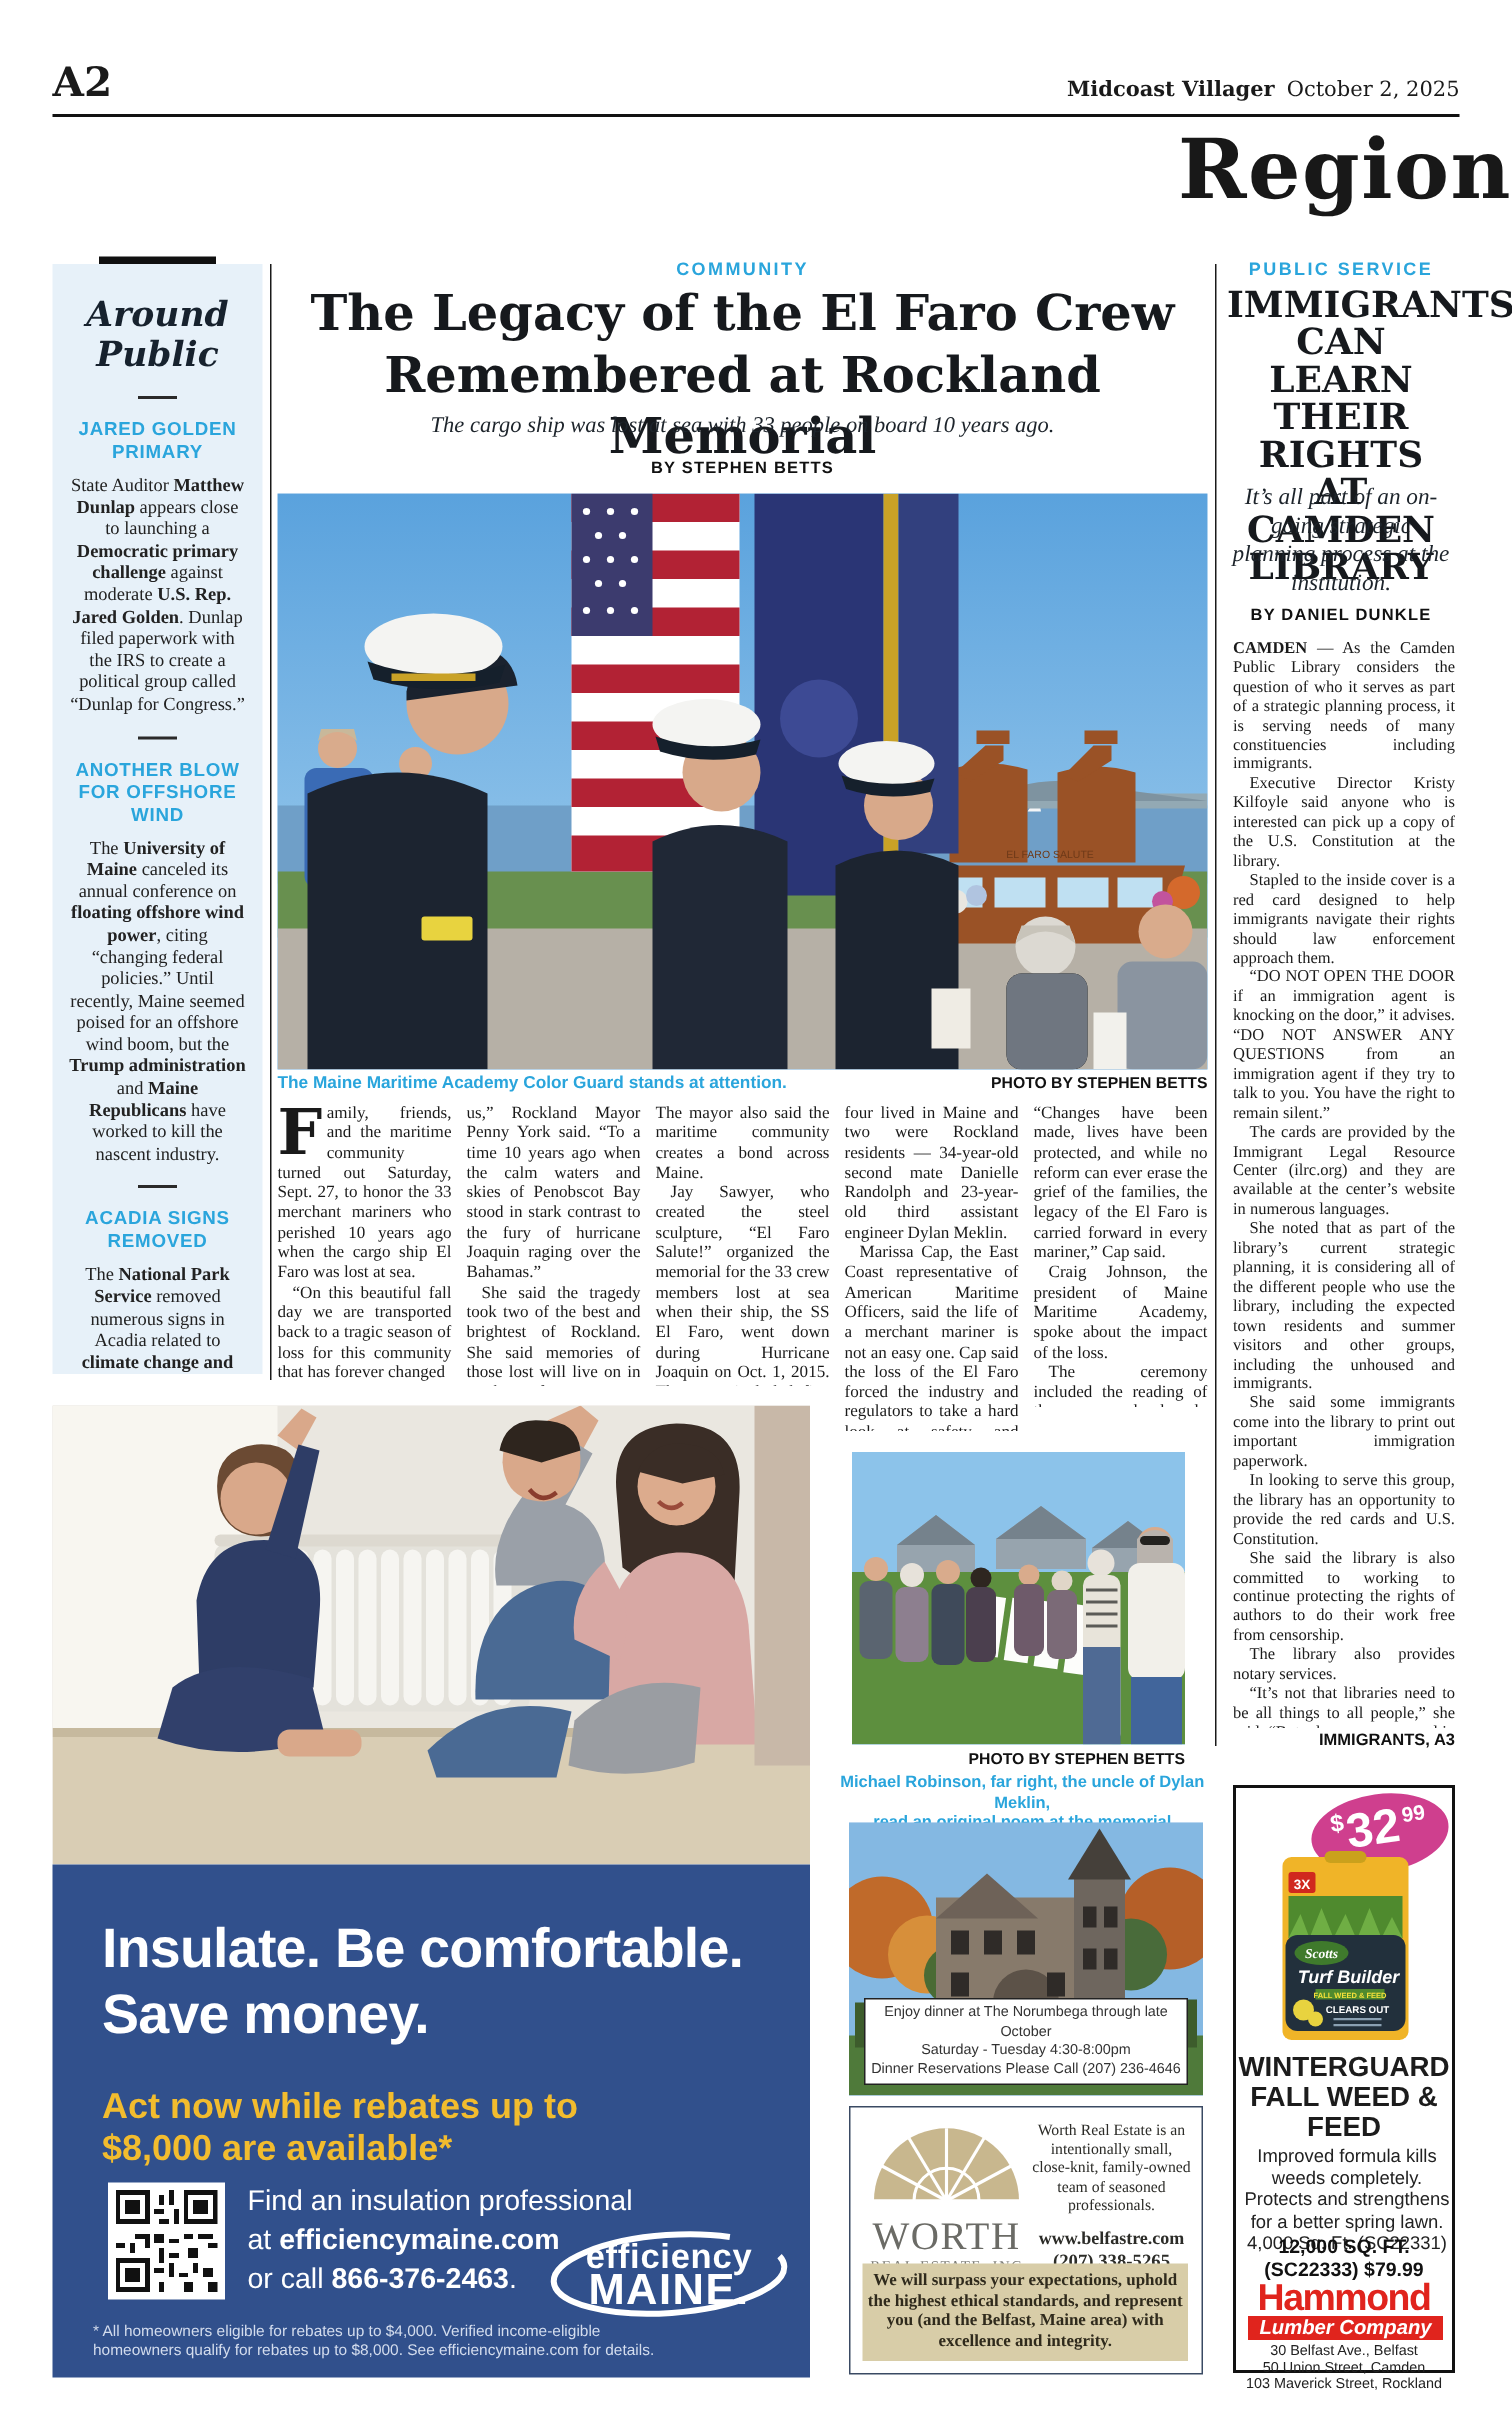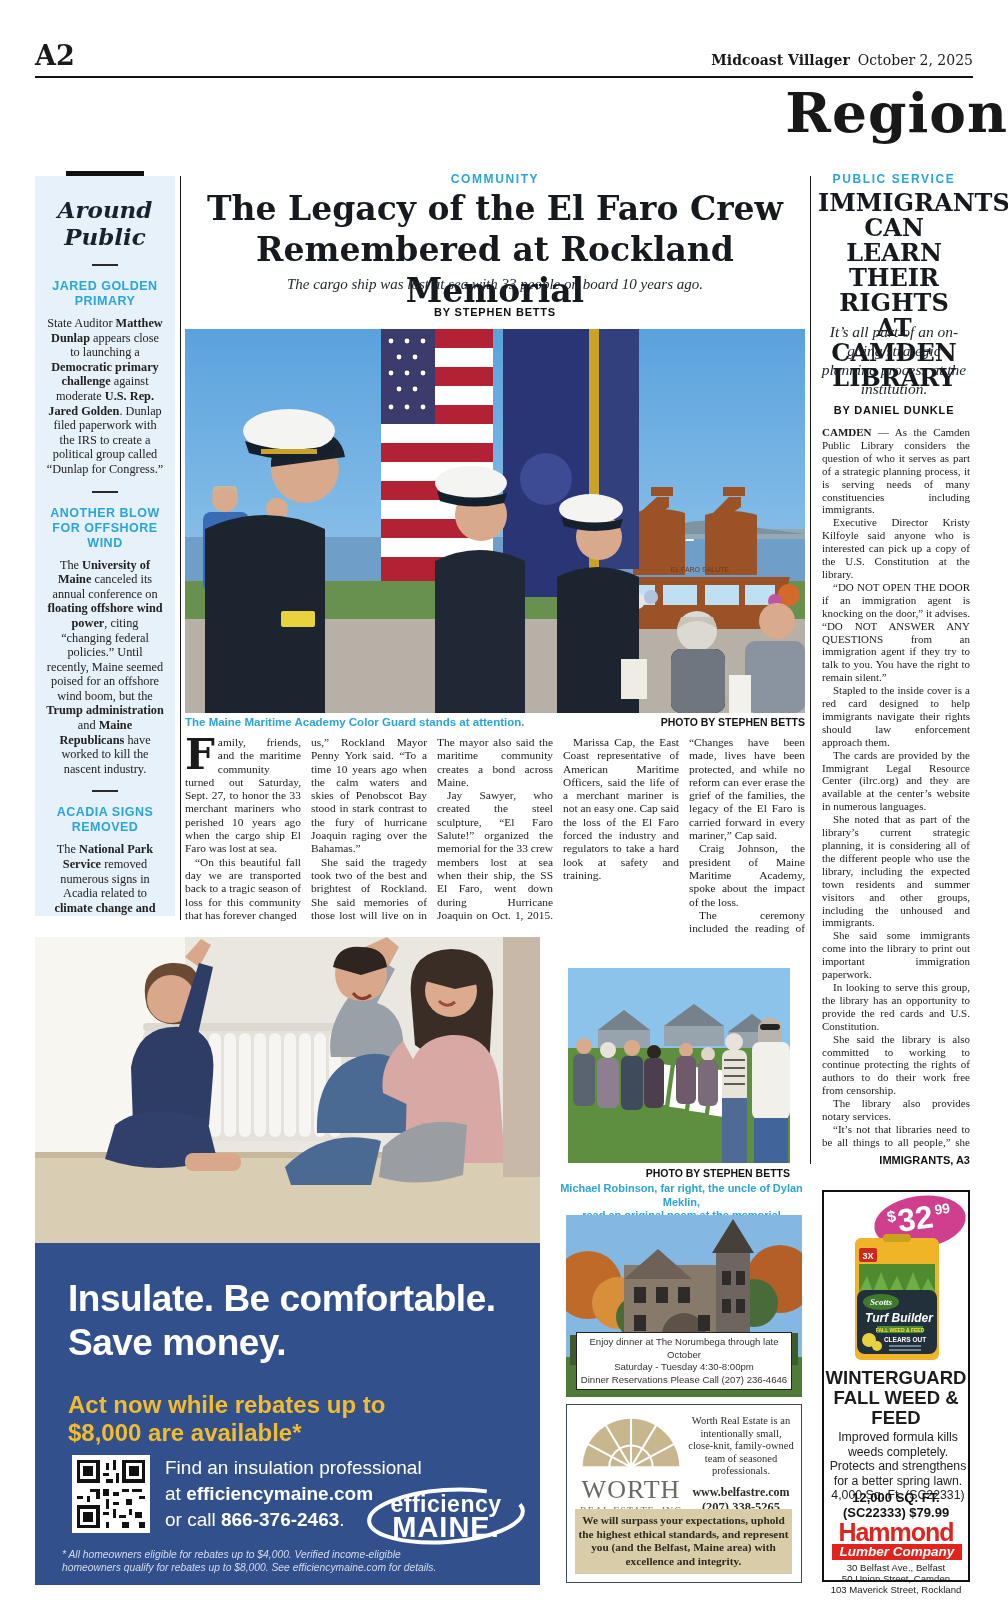--- a/index.html
+++ b/index.html
@@ -69,21 +69,21 @@
   .rc-jump { position:absolute; left:822px; top:1154px; width:148px; }
 
   
   .fam-photo { position:absolute; left:35px; top:937px; width:505px; height:306px; overflow:hidden; background:#e9e6df; }
   .eff-ad { position:absolute; left:35px; top:1243px; width:505px; height:342px; background:#31508c; color:#fff;
     font-family:"Liberation Sans",sans-serif; }
   .eff-h { position:absolute; left:33px; top:34px; font-weight:bold; font-size:37px; line-height:44px; letter-spacing:-.5px; }
   .eff-sub { position:absolute; left:33px; top:148px; font-weight:bold; font-size:24px; line-height:28px; color:#f2bc2e; }
   .eff-qr { position:absolute; left:37px; top:212px; width:78px; height:78px; background:#fff; padding:5px; }
   .eff-find { position:absolute; left:130px; top:212px; font-size:19px; line-height:26px; }
-  .eff-fine { position:absolute; left:27px; top:305px; font-size:10.3px; line-height:13px; color:#d3dced;font-style:italic; }
+  .eff-fine { position:absolute; left:27px; top:305px; font-size:10.3px; line-height:13px; color:#d3dced; }
   .eff-logo { position:absolute; right:14px; top:244px; width:160px; height:58px; }
   .eff-logo .t { position:absolute; width:100%; text-align:center; font-weight:bold; }
   .eff-logo .t1 { top:4px; font-size:23px; letter-spacing:.5px; }
   .eff-logo .t2 { top:24px; font-size:29px; letter-spacing:1px; }
 
   
   .noru { position:absolute; left:566px; top:1215px; width:236px; height:182px; overflow:hidden; background:#84b8e2; }
   .noru-box { position:absolute; left:10px; bottom:7px; width:216px; background:#fff; border:1.5px solid #222;
     text-align:center; font-family:"Liberation Sans",sans-serif; font-size:9.6px; line-height:12.5px; color:#333; padding:3px 2px; }
 
@@ -276,20 +276,21 @@
     </div>
     <div class="col c123">
       <p class="nofirst">us,” Rockland Mayor Penny York said. “To a time 10 years ago when the calm waters and skies of Penobscot Bay stood in stark contrast to the fury of hurricane Joaquin raging over the Bahamas.”</p>
       <p>She said the tragedy took two of the best and brightest of Rockland. She said memories of those lost will live on in our hearts forever.</p>
     </div>
     <div class="col c123">
       <p class="nofirst">The mayor also said the maritime community creates a bond across Maine.</p>
       <p>Jay Sawyer, who created the steel sculpture, “El Faro Salute!” organized the memorial for the 33 crew members lost at sea when their ship, the SS El Faro, went down during Hurricane Joaquin on Oct. 1, 2015. The crew included five Maine Maritime Academy graduates;</p>
     </div>
     <div class="col c4">
+      <p class="nofirst">four lived in Maine and two were Rockland residents — 34-year-old second mate Danielle Randolph and 23-year-old third assistant engineer Dylan Meklin.</p>
       <p>Marissa Cap, the East Coast representative of American Maritime Officers, said the life of a merchant mariner is not an easy one. Cap said the loss of the El Faro forced the industry and regulators to take a hard look at safety and training.</p>
     </div>
     <div class="col c5">
       <p class="nofirst">“Changes have been made, lives have been protected, and while no reform can ever erase the grief of the families, the legacy of the El Faro is carried forward in every mariner,” Cap said.</p>
       <p>Craig Johnson, the president of Maine Maritime Academy, spoke about the impact of the loss.</p>
       <p>The ceremony included the reading of the names and solemnly ringing a</p>
 
     </div>
   </div>
 
@@ -342,22 +343,22 @@
     <div>read an original poem at the memorial ceremony.</div>
   </div>
 
   <div class="kicker rc-kicker">PUBLIC SERVICE</div>
   <h2 class="rc-headline">IMMIGRANTS CAN LEARN THEIR RIGHTS AT CAMDEN LIBRARY</h2>
   <div class="rc-subhead">It’s all part of an on-going strategic planning process at the institution.</div>
   <div class="byline rc-byline">BY DANIEL DUNKLE</div>
   <div class="rc-body">
     <p class="nofirst"><span class="lede">CAMDEN</span><span> — As the Camden Public Library considers the question of who it serves as part of a strategic planning process, it is serving needs of many constituencies including immigrants.</span></p>
     <p>Executive Director Kristy Kilfoyle said anyone who is interested can pick up a copy of the U.S. Constitution at the library.</p>
+    <p>Stapled to the inside cover is a red card designed to help immigrants navigate their rights should law enforcement approach them.</p>
     <p>“DO NOT OPEN THE DOOR if an immigration agent is knocking on the door,” it advises. “DO NOT ANSWER ANY QUESTIONS from an immigration agent if they try to talk to you. You have the right to remain silent.”</p>
-    <p>Stapled to the inside cover is a red card designed to help immigrants navigate their rights should law enforcement approach them.</p>
     <p>The cards are provided by the Immigrant Legal Resource Center (ilrc.org) and they are available at the center’s website in numerous languages.</p>
     <p>She noted that as part of the library’s current strategic planning, it is considering all of the different people who use the library, including the expected town residents and summer visitors and other groups, including the unhoused and immigrants.</p>
     <p>She said some immigrants come into the library to print out important immigration paperwork.</p>
     <p>In looking to serve this group, the library has an opportunity to provide the red cards and U.S. Constitution.</p>
     <p>She said the library is also committed to working to continue protecting the rights of authors to do their work free from censorship.</p>
     <p>The library also provides notary services.</p>
     <p>“It’s not that libraries need to be all things to all people,” she said. “But when we see a need in the community we try to meet it.”</p>
 
   </div>
   <div class="rc-jump jump">IMMIGRANTS, A3</div>

